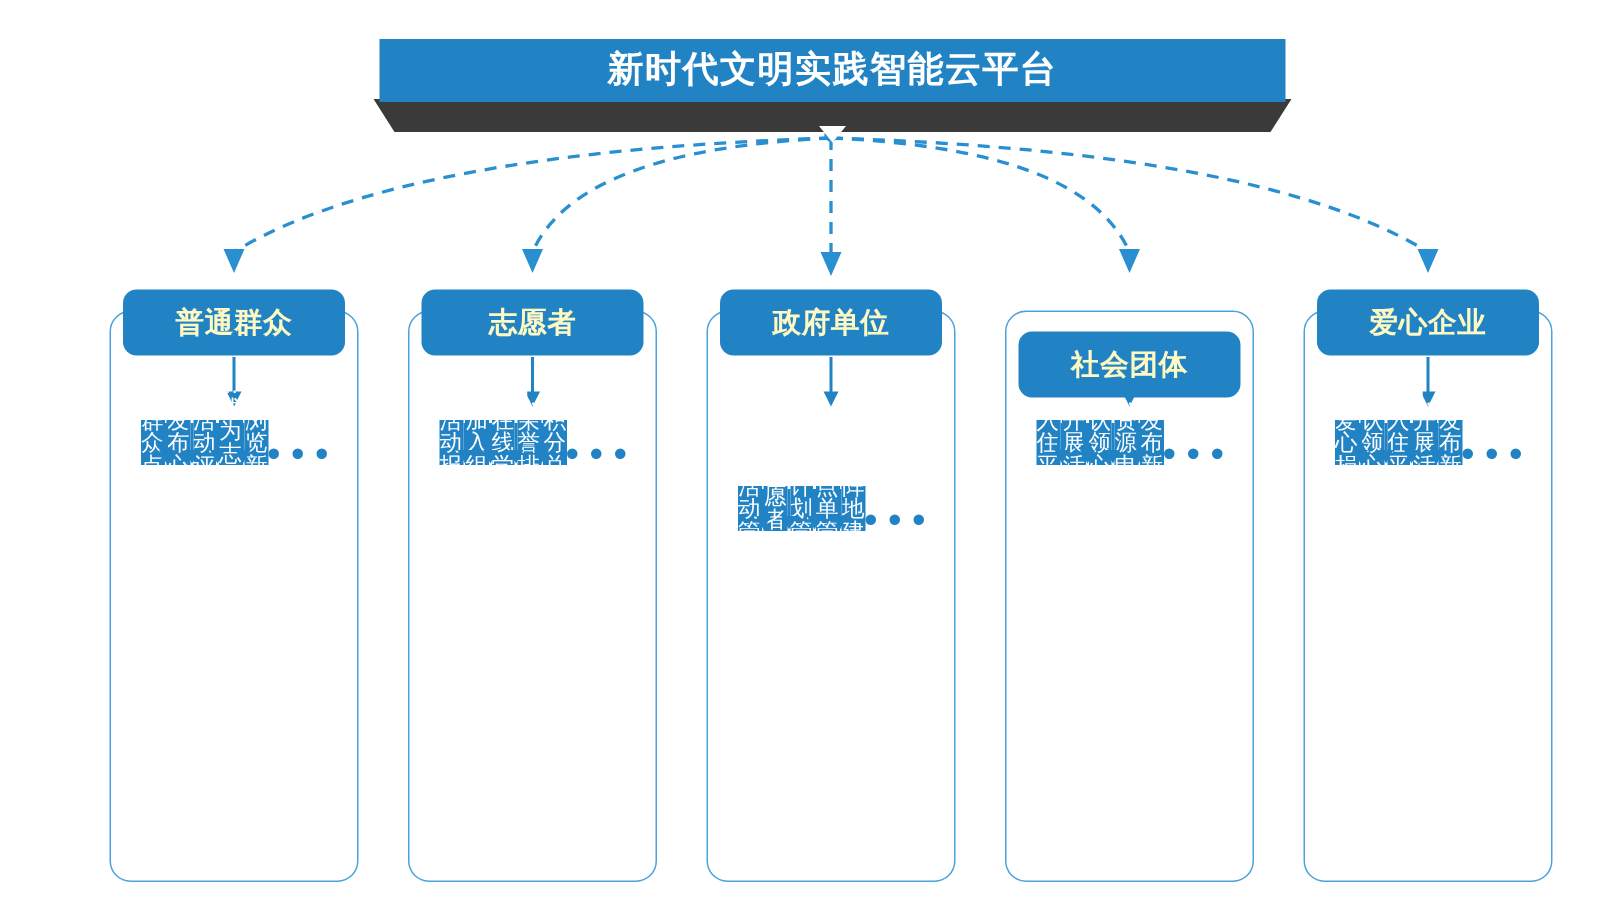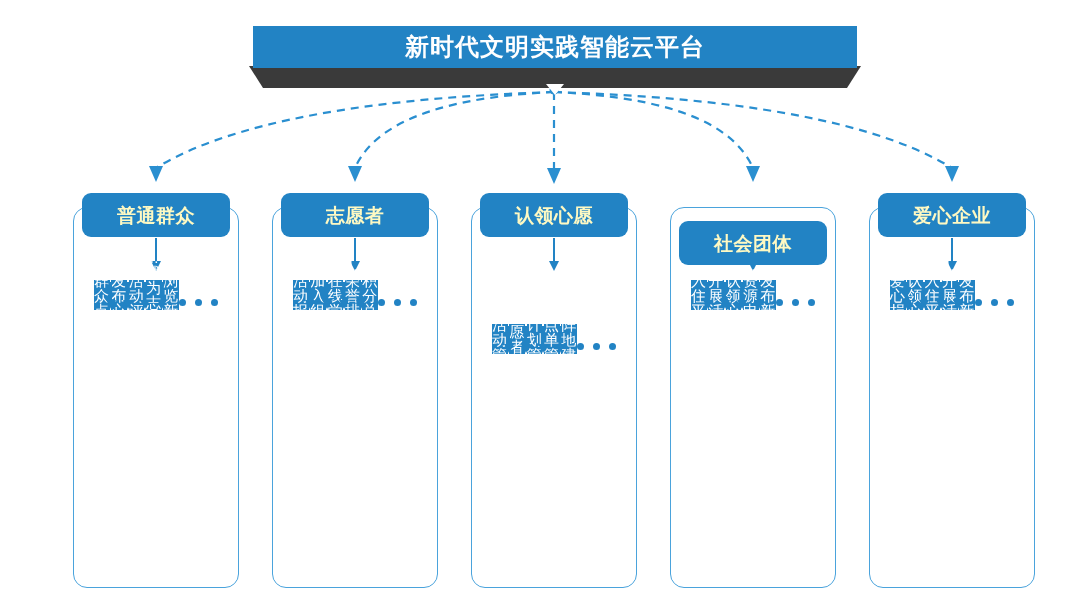--- a/index.html
+++ b/index.html
@@ -171,21 +171,21 @@
     <div class="item">5.积分兑换</div>
     <div class="dots">
         <i></i>
         <i></i>
         <i></i>
       </div>
   </div>
 
   <div class="col" style="left:471px;"></div>
   <div class="col-head" style="left:480px;">
-    <span>认领心愿</span>
+    <span>政府单位</span>
   </div>
   <div class="head-arrow" style="left:548px;"></div>
   <div class="items" style="left:492px;margin-top:44px;">
     <div class="item">1.活动管理</div>
     <div class="v-arrow"></div>
     <div class="item">2.志愿者管理</div>
     <div class="v-arrow"></div>
     <div class="item">9.计划管理</div>
     <div class="v-arrow"></div>
     <div class="item">4.点单管理</div>

